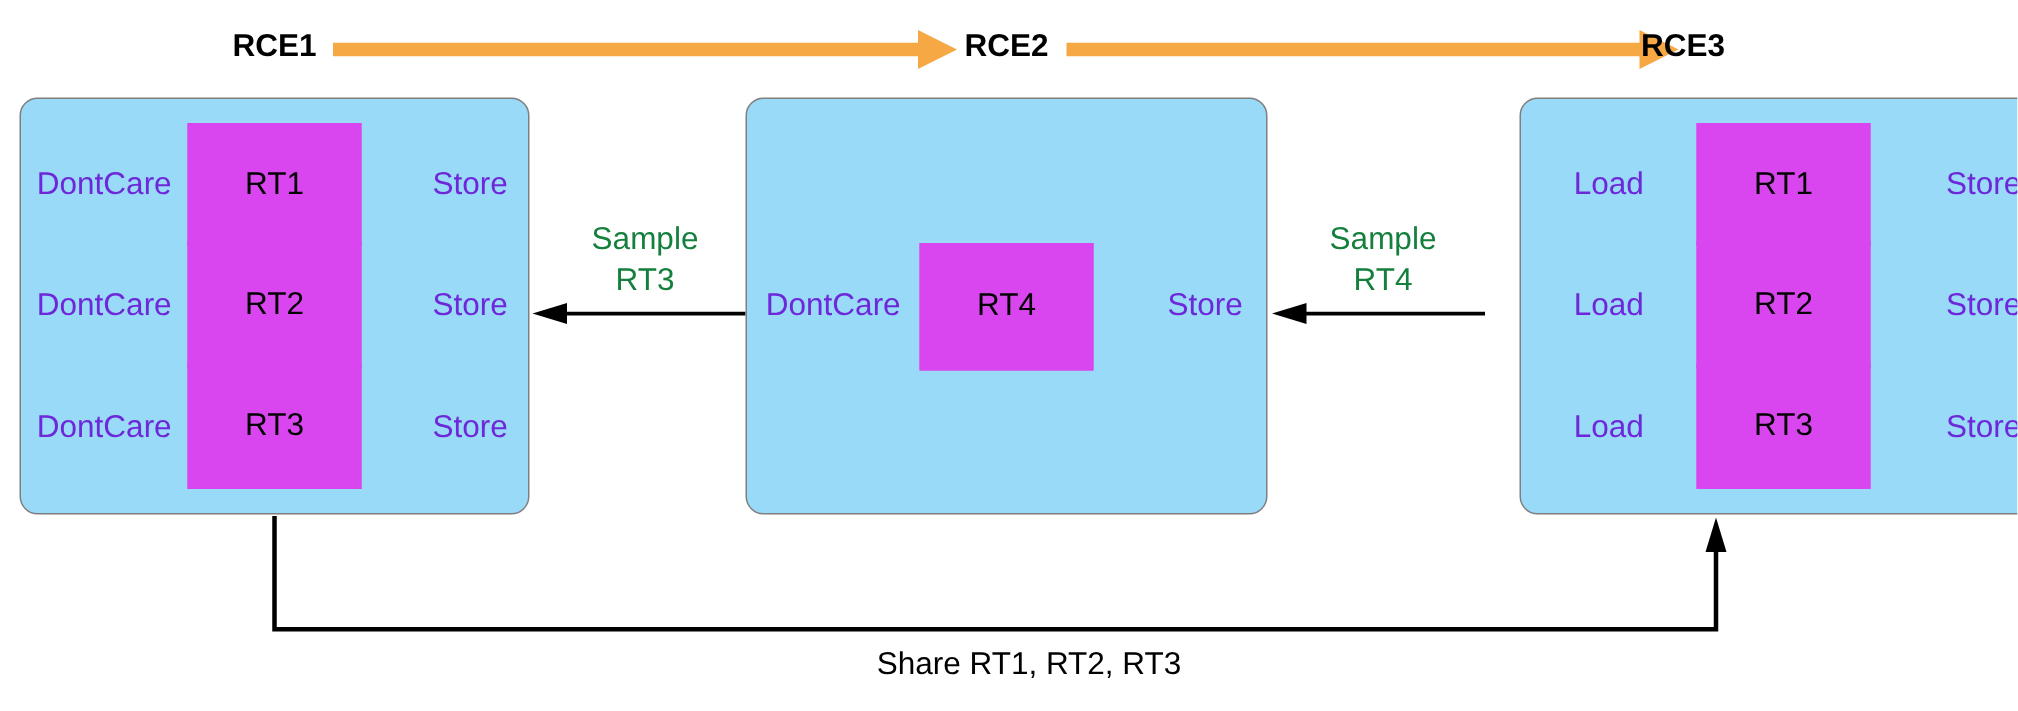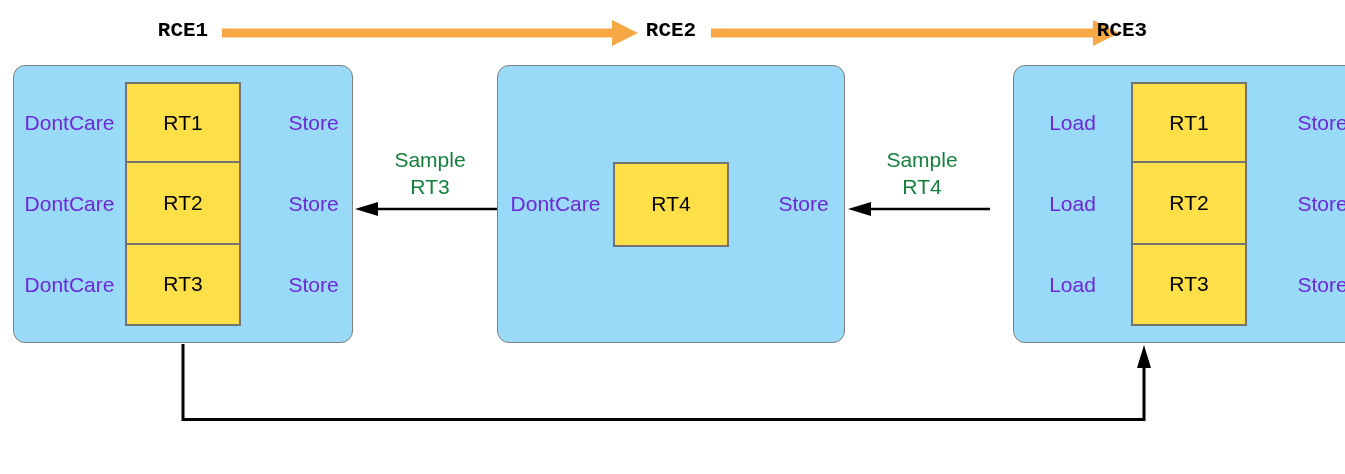--- a/index.html
+++ b/index.html
@@ -24,21 +24,20 @@
     pointer-events: none;
   }
   .encoder-title {
     position: absolute;
     top: 19px;
     transform: translateX(-50%);
     font-size: 21px;
     font-weight: bold;
     color: #000000;
     white-space: nowrap;
-    font-family: Liberation Mono, monospace;
   }
   .encoder {
     position: absolute;
     top: 65px;
     height: 278px;
     background: #9ADAF9;
     border: 1.5px solid #7F7F7F;
     border-radius: 12px;
     box-sizing: border-box;
     display: grid;
@@ -59,22 +58,22 @@
   .c-target { grid-column: 2; }
   .c-store  { grid-column: 3; padding-left: 34px; }
   .action-cell {
     display: flex;
     align-items: center;
     justify-content: center;
     font-size: 21px;
     color: #6d28d9;
   }
   .target-cell {
-    background: #fde047;
-    border: 2px solid #737373;
+    background: #d946ef;
+    border: 2px solid #d946ef;
     box-sizing: border-box;
     display: flex;
     align-items: center;
     justify-content: center;
     font-size: 21px;
     color: #000000;
   }
   .target-cell.stacked { margin-top: -2px; }
   .target-cell.single {
     align-self: center;
@@ -172,14 +171,15 @@
   </div>
 
   <div class="sample-label" style="left:430px">
     <div>Sample</div>
     <div>RT3</div>
   </div>
   <div class="sample-label" style="left:922px">
     <div>Sample</div>
     <div>RT4</div>
   </div>
+  <div class="share-label" style="left:686px">Share RT1, RT2, RT3</div>
 
 </div>
 
 </body></html>

